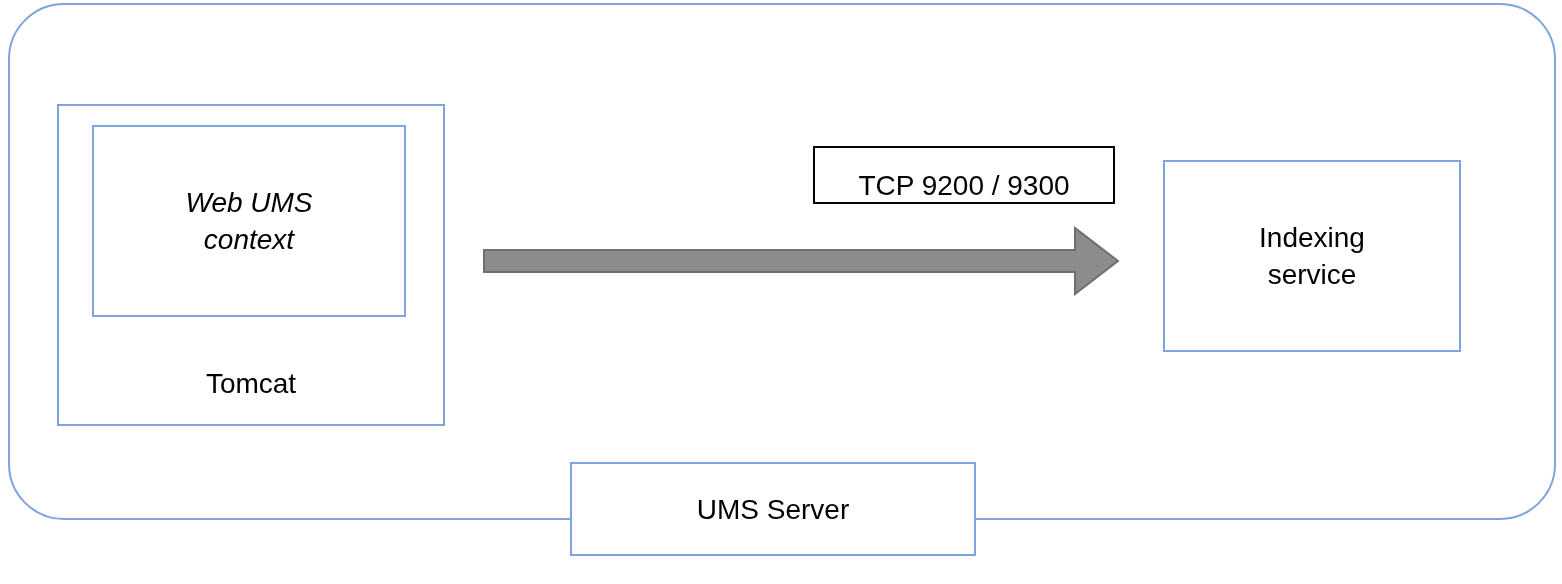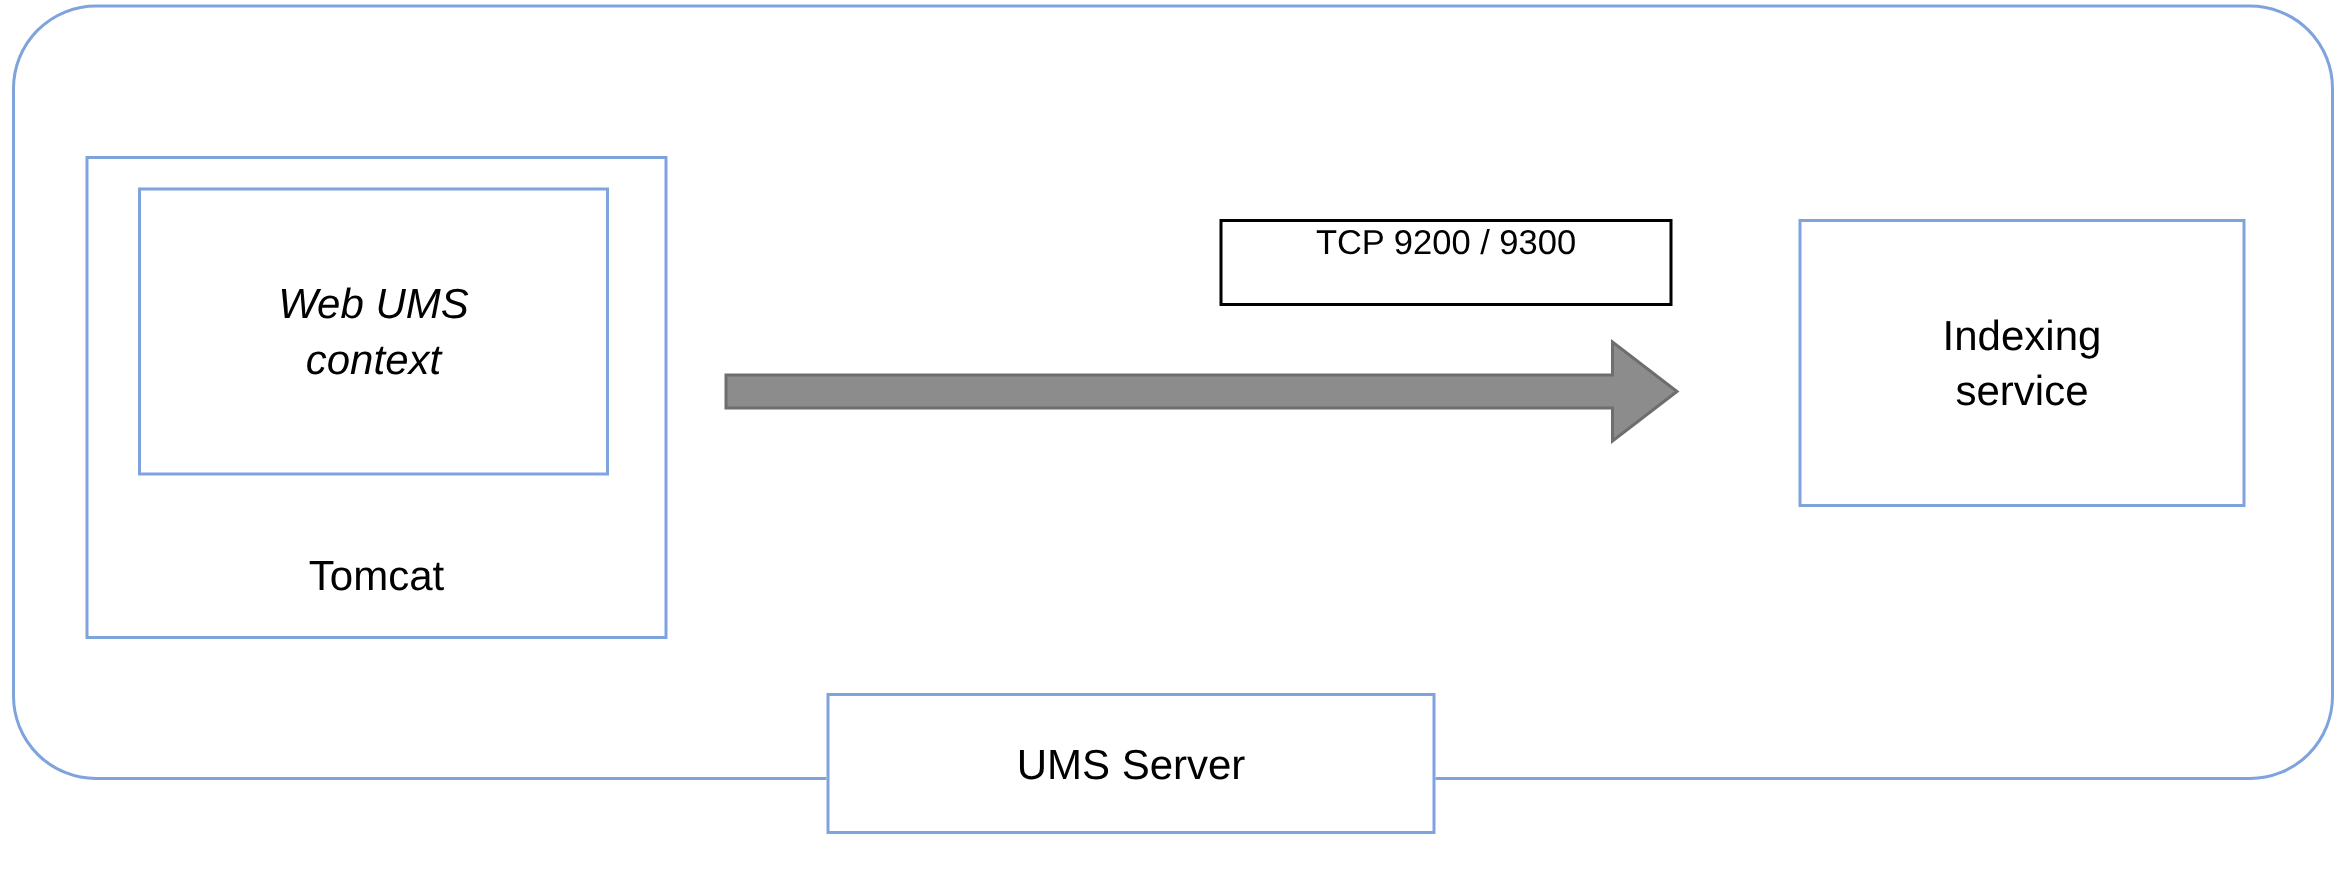--- a/index.html
+++ b/index.html
@@ -53,45 +53,44 @@
   }
   .web-ums {
     left: 92px;
     top: 125px;
     width: 314px;
     height: 192px;
     font-style: italic;
   }
   .indexing {
     left: 1163px;
-    top: 146px;
+    top: 160px;
     width: 298px;
     height: 192px;
-    margin-left: 36px;
   }
   .ums-server {
-    left: 551px;
+    left: 570px;
     top: 462px;
     width: 406px;
     height: 94px;
     z-index: 3;                 
     align-items: center;
   }
   .tcp-label {
     position: absolute;
     left: 813px;
     top: 146px;
     width: 302px;
     height: 58px;
     border: 2px solid var(--label-border-black);
     background: var(--background);
     display: flex;
-    align-items: flex-start;
+    align-items: flex-end;
     justify-content: center;
-    font-size: 23px;
+    font-size: 28px;
     white-space: nowrap;
   }
   .arrow-svg {
     position: absolute;
     left: 482px;
     top: 226px;
   }
   .arrow-svg polygon {
     fill: var(--arrow-fill);
     stroke: var(--arrow-stroke);

